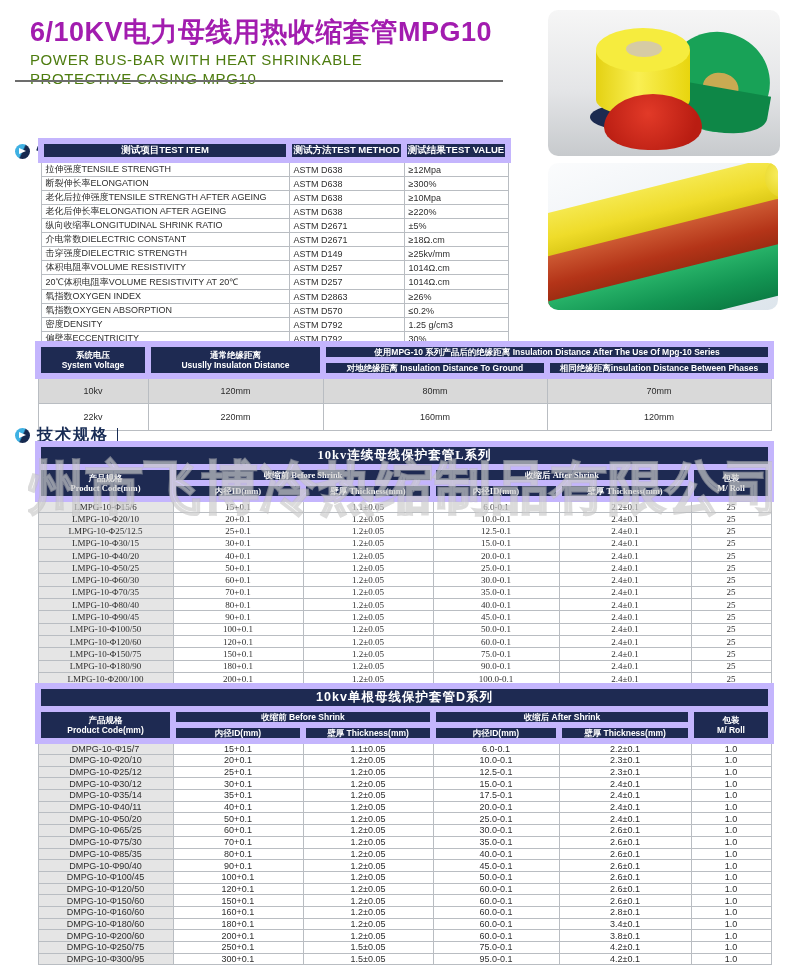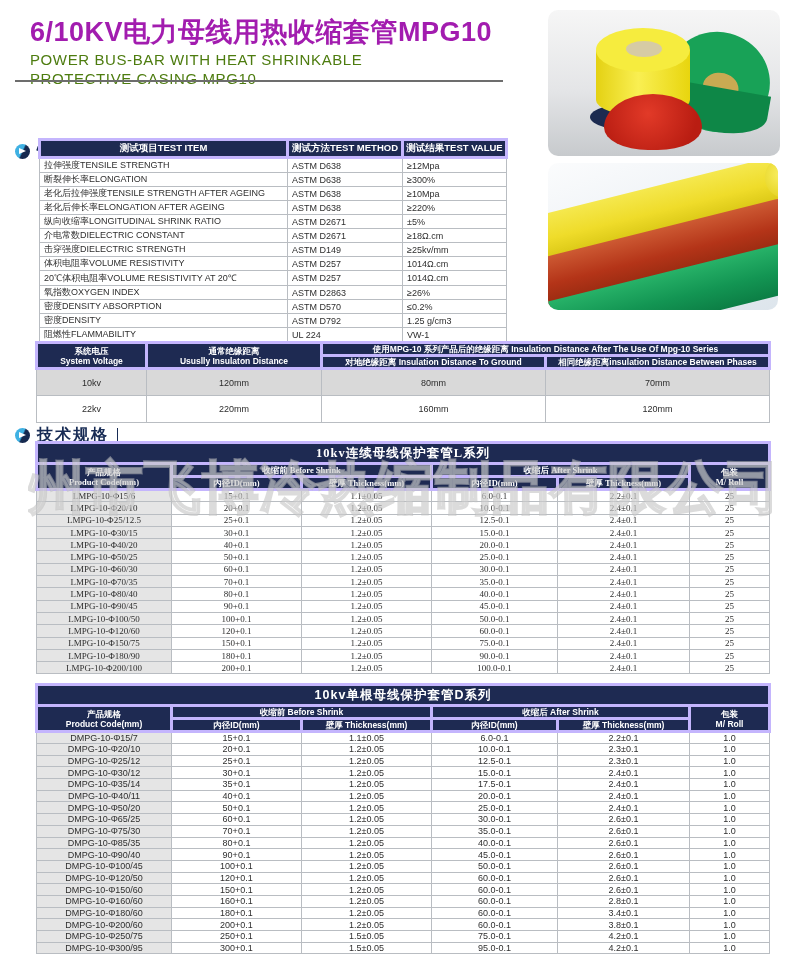--- a/index.html
+++ b/index.html
@@ -14,21 +14,21 @@
   
   .section-head { position:absolute; left:15px; display:flex; align-items:center; }
   .sec-icon { width:15px; height:15px; border-radius:50%; background:linear-gradient(115deg,#3fb1e3 46%,#16294f 54%); position:relative; margin-right:7px; flex:none; }
   .sec-icon::after { content:''; position:absolute; left:4px; top:4px; border-left:7px solid #fff; border-top:3.5px solid transparent; border-bottom:3.5px solid transparent; }
   .sec-zh { font-size:16px; font-weight:bold; color:#182c55; letter-spacing:2px; }
   .sec-bar { width:1px; height:15px; background:#182c55; margin:0 6px 0 8px; }
   .sec-en { font-size:10px; font-weight:bold; color:#182c55; letter-spacing:.6px; padding-top:3px;margin-top:40px; }
 
   
   table { border-collapse:collapse; table-layout:fixed; position:absolute; }
-  th { background:#1e2a52; color:#fff; font-weight:bold; border:3px solid #c4b5fd; }
+  th { background:#1e2a52; color:#fff; font-weight:bold; border:6px solid #c4b5fd; }
   td { border:1px solid #b9bdc2; background:#fff; overflow:hidden; white-space:nowrap; }
 
   
   .perf-table { left:38px; top:138px; width:467px; font-size:9px; }
   .perf-table th { height:18px; font-size:9.5px; }
   .perf-table td { height:11.7px; padding:0 4px; text-align:left; color:#2e2e2e; }
 
   
   .volt-table { left:35px; top:341px; width:733px; font-size:9px; }
   .volt-table th { height:13px; font-size:8.5px; line-height:10px; }
@@ -172,33 +172,28 @@
         <td>20℃体积电阻率VOLUME RESISTIVITY AT 20℃</td>
         <td>ASTM D257</td>
         <td>1014Ω.cm</td>
       </tr>
       <tr>
         <td>氧指数OXYGEN INDEX</td>
         <td>ASTM D2863</td>
         <td>≥26%</td>
       </tr>
       <tr>
-        <td>密度DENSITY ABSORPTION</td>
+        <td>氧指数OXYGEN ABSORPTION</td>
         <td>ASTM D570</td>
         <td>≤0.2%</td>
       </tr>
       <tr>
         <td>密度DENSITY</td>
         <td>ASTM D792</td>
         <td>1.25 g/cm3</td>
-      </tr>
-      <tr>
-        <td>阻燃性FLAMMABILITY</td>
-        <td>UL 224</td>
-        <td>VW-1</td>
       </tr>
       <tr>
         <td>偏壁率ECCENTRICITY</td>
         <td>ASTM D792</td>
         <td>30%</td>
       </tr>
       <tr>
         <td>完全收缩温度FULLY RECOVERY TEMPERATURE RADIO</td>
         <td>ASTM D792</td>
         <td>130±5℃</td>

